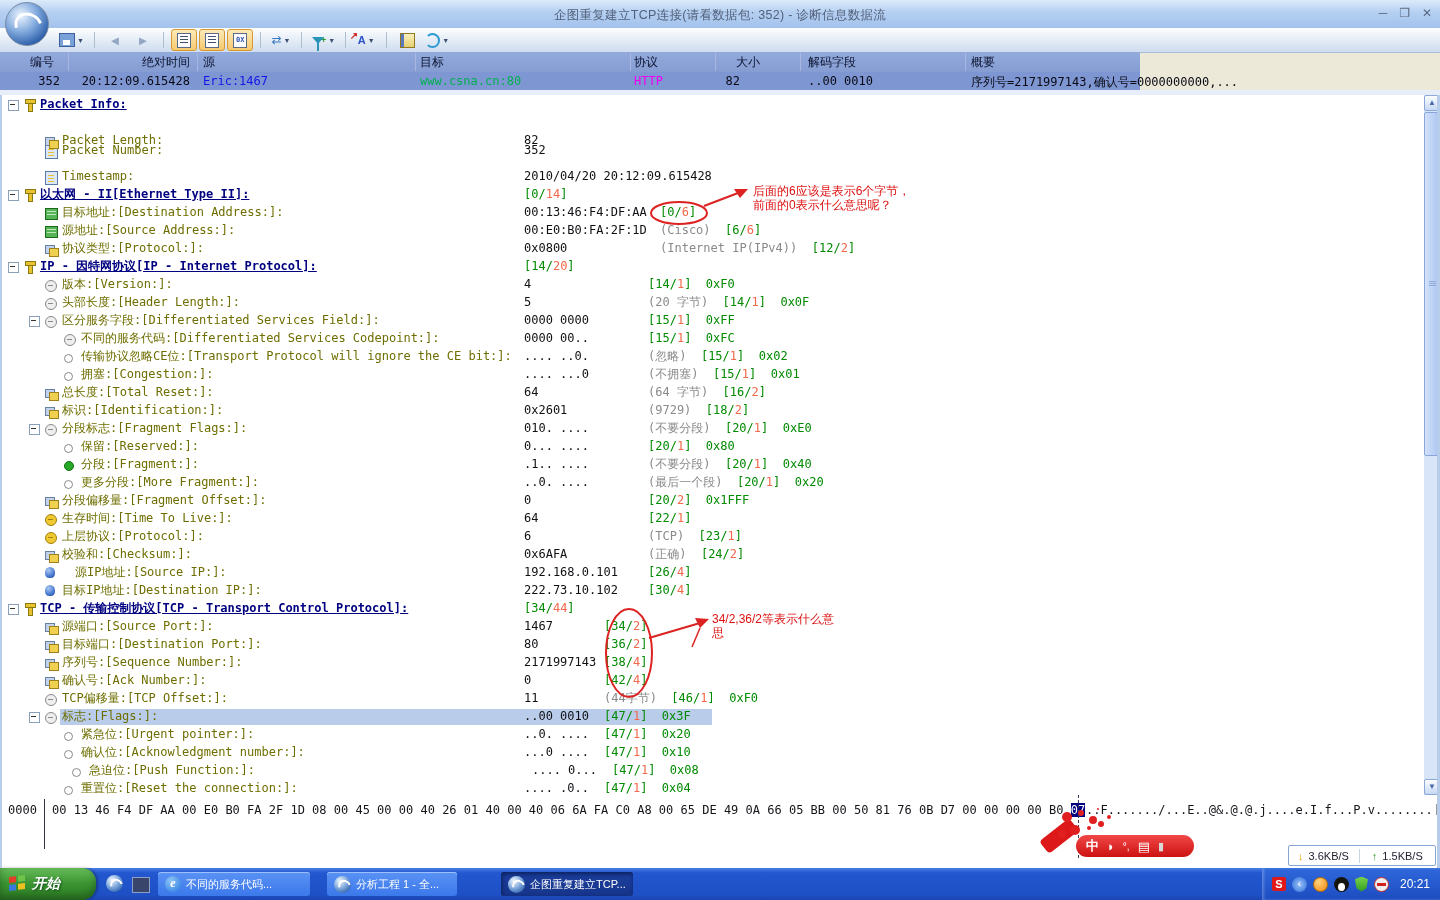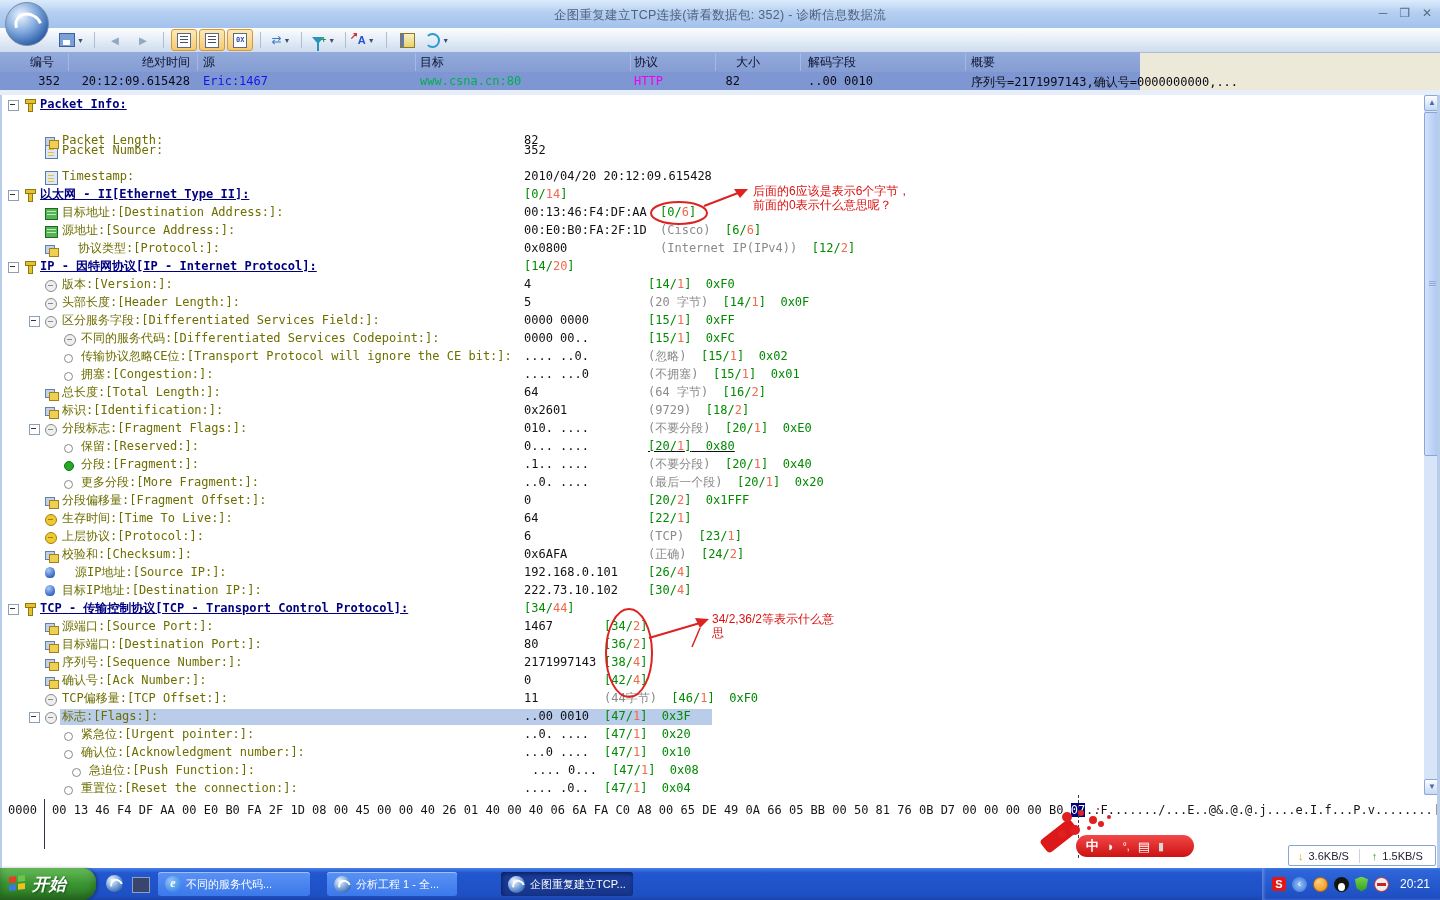--- a/index.html
+++ b/index.html
@@ -95,21 +95,21 @@
   #imebar{position:absolute;left:30px;top:29px;width:118px;height:22px;background:linear-gradient(#f24848,#cc1212);border-radius:11px;color:#fff;display:flex;align-items:center;gap:8px;padding:0 10px;font-size:13px;box-sizing:border-box;}
   #imebar .sm{font-size:10px;}
   #imebar .gr{color:#d8d8d8;font-size:11px;}
   
   #spd{left:1288px;top:845px;width:148px;height:21px;background:#fff;border:1px solid #86a7d4;border-radius:2px;display:flex;align-items:center;font-size:11px;color:#223;box-sizing:border-box;}
   #spd .dn{color:#f0a000;margin:0 5px 0 9px;font-weight:bold;}
   #spd .up{color:#22a020;margin:0 5px 0 12px;font-weight:bold;}
   #spd .dvd{width:1px;height:14px;background:#c8d4e6;margin-left:10px;}
   
   #taskbar{left:0;top:868px;width:1440px;height:32px;background:linear-gradient(#4a80e8,#2257cf 15%,#1e4fc4 85%,#1a45b0);}
-  #start{position:absolute;left:0;top:0;width:96px;height:32px;background:linear-gradient(#66bb59,#3a9431 50%,#2e8125);border-radius:0 14px 14px 0;color:#fff;font-style:italic;font-weight:bold;font-size:17px;display:flex;align-items:center;padding-left:32px;box-sizing:border-box;text-shadow:1px 1px 2px #14501a;box-shadow:inset 0 -5px 9px rgba(0,0,0,.28),2px 0 3px rgba(0,0,0,.3);}
+  #start{position:absolute;left:0;top:0;width:96px;height:32px;background:linear-gradient(#66bb59,#3a9431 50%,#2e8125);border-radius:0 14px 14px 0;color:#fff;font-style:italic;font-weight:bold;font-size:14px;display:flex;align-items:center;padding-left:32px;box-sizing:border-box;text-shadow:1px 1px 2px #14501a;box-shadow:inset 0 -5px 9px rgba(0,0,0,.28),2px 0 3px rgba(0,0,0,.3);}
   #flag{position:absolute;left:9px;top:8px;width:16px;height:15px;transform:skewY(-8deg);display:grid;grid-template-columns:7px 7px;grid-template-rows:6px 6px;gap:2px;}
   #flag i{display:block;}
   #ql{position:absolute;left:106px;top:7px;display:flex;gap:9px;}
   .ic-cola{width:17px;height:17px;border-radius:50%;background:radial-gradient(circle at 35% 30%,#f2f8ff,#7fa8dc 45%,#2a5ca8 85%);position:relative;}
   .ic-cola::after{content:"";position:absolute;left:4px;top:4px;width:9px;height:8px;border:2px solid #fff;border-right-color:transparent;border-bottom-color:transparent;border-radius:50%;transform:rotate(28deg);}
   .ic-app{width:16px;height:14px;margin-top:2px;background:#39456b;border:1px solid #8fa0c8;}
   .ic-ie{width:16px;height:16px;border-radius:50%;background:radial-gradient(circle at 35% 30%,#8ec4f8,#2a7ae0);color:#fff;font:italic bold 12px/15px "Liberation Serif",serif;text-align:center;}
   .tkb{position:absolute;top:4px;height:24px;border-radius:3px;background:linear-gradient(#5a92f4,#3b78ea);box-shadow:inset 0 1px 0 #9cc0ff;color:#fff;font-size:11px;display:flex;align-items:center;gap:5px;padding:0 7px;white-space:nowrap;overflow:hidden;box-sizing:border-box;}
   .tkb.active{background:linear-gradient(#1c3f9e,#16348a);box-shadow:inset 1px 2px 4px #0a1f5a;}
   #tray{position:absolute;right:0;top:0;height:32px;display:flex;align-items:center;gap:6px;padding:0 10px;background:linear-gradient(#2f68dc,#1c4cc0);box-shadow:inset 2px 0 3px rgba(255,255,255,.25);}
@@ -219,32 +219,32 @@
 <div class="abs" id="gstrip"></div>
 
 <div class="abs" id="tree">
     <div class="trow sec" style="top: 1px;"><span class="ebox" style="left: 8px;"></span><span class="ticon ti-section" style="left: 24px;"></span><span class="lbl" style="left: 40px;">Packet Info:</span></div>
     <div class="trow" style="top: 19px; margin-top: 28px;"><span class="ticon ti-doc" style="left: 45px;"></span><span class="lbl" style="left: 62px;">Packet Number:</span><span class="val">352</span></div>
     <div class="trow" style="top: 37px;"><span class="ticon ti-layers" style="left: 45px;"></span><span class="lbl" style="left: 62px;">Packet Length:</span><span class="val">82</span></div>
     <div class="trow" style="top: 73px;"><span class="ticon ti-doc" style="left: 45px;"></span><span class="lbl" style="left: 62px;">Timestamp:</span><span class="val">2010/04/20 20:12:09.615428</span></div>
     <div class="trow sec" style="top: 91px;"><span class="ebox" style="left: 8px;"></span><span class="ticon ti-section" style="left: 24px;"></span><span class="lbl" style="left: 40px;">以太网 - II[Ethernet Type II]:</span><span class="val"><span><span class="grn">[0/</span><span class="red">14</span><span class="grn">]</span></span></span></div>
     <div class="trow" style="top: 109px;"><span class="ticon ti-mac" style="left: 45px;"></span><span class="lbl" style="left: 62px;">目标地址:[Destination Address:]:</span><span class="val">00:13:46:F4:DF:AA</span><span class="ext" style="left: 660px;"><span><span class="grn">[0/</span><span class="red">6</span><span class="grn">]</span></span></span></div>
     <div class="trow" style="top: 127px;"><span class="ticon ti-mac" style="left: 45px;"></span><span class="lbl" style="left: 62px;">源地址:[Source Address:]:</span><span class="val">00:E0:B0:FA:2F:1D</span><span class="ext" style="left: 660px;"><span class="gray">(Cisco)</span><span>  </span><span><span class="grn">[6/</span><span class="red">6</span><span class="grn">]</span></span></span></div>
-    <div class="trow" style="top: 145px;"><span class="ticon ti-layers" style="left: 45px;"></span><span class="lbl" style="left: 78px;">协议类型:[Protocol:]:</span><span class="val">0x0800</span><span class="ext" style="left: 660px;"><span class="gray">(Internet IP(IPv4))</span><span>  </span><span><span class="grn">[12/</span><span class="red">2</span><span class="grn">]</span></span></span></div>
+    <div class="trow" style="top: 145px;"><span class="ticon ti-layers" style="left: 45px;"></span><span class="lbl" style="left: 62px;">协议类型:[Protocol:]:</span><span class="val">0x0800</span><span class="ext" style="left: 660px;"><span class="gray">(Internet IP(IPv4))</span><span>  </span><span><span class="grn">[12/</span><span class="red">2</span><span class="grn">]</span></span></span></div>
     <div class="trow sec" style="top: 163px;"><span class="ebox" style="left: 8px;"></span><span class="ticon ti-section" style="left: 24px;"></span><span class="lbl" style="left: 40px;">IP - 因特网协议[IP - Internet Protocol]:</span><span class="val"><span><span class="grn">[14/</span><span class="red">20</span><span class="grn">]</span></span></span></div>
     <div class="trow" style="top: 181px;"><span class="ticon ti-radio" style="left: 45px;"></span><span class="lbl" style="left: 62px;">版本:[Version:]:</span><span class="val">4</span><span class="ext" style="left: 648px;"><span><span class="grn">[14/</span><span class="red">1</span><span class="grn">]</span></span><span>  </span><span class="grn">0xF0</span></span></div>
     <div class="trow" style="top: 199px;"><span class="ticon ti-radio" style="left: 45px;"></span><span class="lbl" style="left: 62px;">头部长度:[Header Length:]:</span><span class="val">5</span><span class="ext" style="left: 648px;"><span class="gray">(20 字节)</span><span>  </span><span><span class="grn">[14/</span><span class="red">1</span><span class="grn">]</span></span><span>  </span><span class="grn">0x0F</span></span></div>
     <div class="trow" style="top: 217px;"><span class="ebox" style="left: 29px;"></span><span class="ticon ti-radio" style="left: 45px;"></span><span class="lbl" style="left: 62px;">区分服务字段:[Differentiated Services Field:]:</span><span class="val">0000 0000</span><span class="ext" style="left: 648px;"><span><span class="grn">[15/</span><span class="red">1</span><span class="grn">]</span></span><span>  </span><span class="grn">0xFF</span></span></div>
     <div class="trow" style="top: 235px;"><span class="ticon ti-radio" style="left: 64px;"></span><span class="lbl" style="left: 81px;">不同的服务代码:[Differentiated Services Codepoint:]:</span><span class="val">0000 00..</span><span class="ext" style="left: 648px;"><span><span class="grn">[15/</span><span class="red">1</span><span class="grn">]</span></span><span>  </span><span class="grn">0xFC</span></span></div>
     <div class="trow" style="top: 253px;"><span class="ticon ti-circle" style="left: 64px;"></span><span class="lbl" style="left: 81px;">传输协议忽略CE位:[Transport Protocol will ignore the CE bit:]:</span><span class="val">.... ..0.</span><span class="ext" style="left: 648px;"><span class="gray">(忽略)</span><span>  </span><span><span class="grn">[15/</span><span class="red">1</span><span class="grn">]</span></span><span>  </span><span class="grn">0x02</span></span></div>
     <div class="trow" style="top: 271px;"><span class="ticon ti-circle" style="left: 64px;"></span><span class="lbl" style="left: 81px;">拥塞:[Congestion:]:</span><span class="val">.... ...0</span><span class="ext" style="left: 648px;"><span class="gray">(不拥塞)</span><span>  </span><span><span class="grn">[15/</span><span class="red">1</span><span class="grn">]</span></span><span>  </span><span class="grn">0x01</span></span></div>
-    <div class="trow" style="top: 289px;"><span class="ticon ti-layers" style="left: 45px;"></span><span class="lbl" style="left: 62px;">总长度:[Total Length:]:</span><span class="val">64</span><span class="ext" style="left: 648px;"><span class="gray">(64 字节)</span><span>  </span><span><span class="grn">[16/</span><span class="red">2</span><span class="grn">]</span></span></span></div>
+    <div class="trow" style="top: 289px;"><span class="ticon ti-layers" style="left: 45px;"></span><span class="lbl" style="left: 62px;">总长度:[Total Reset:]:</span><span class="val">64</span><span class="ext" style="left: 648px;"><span class="gray">(64 字节)</span><span>  </span><span><span class="grn">[16/</span><span class="red">2</span><span class="grn">]</span></span></span></div>
     <div class="trow" style="top: 307px;"><span class="ticon ti-layers" style="left: 45px;"></span><span class="lbl" style="left: 62px;">标识:[Identification:]:</span><span class="val">0x2601</span><span class="ext" style="left: 648px;"><span class="gray">(9729)</span><span>  </span><span><span class="grn">[18/</span><span class="red">2</span><span class="grn">]</span></span></span></div>
     <div class="trow" style="top: 325px;"><span class="ebox" style="left: 29px;"></span><span class="ticon ti-radio" style="left: 45px;"></span><span class="lbl" style="left: 62px;">分段标志:[Fragment Flags:]:</span><span class="val">010. ....</span><span class="ext" style="left: 648px;"><span class="gray">(不要分段)</span><span>  </span><span><span class="grn">[20/</span><span class="red">1</span><span class="grn">]</span></span><span>  </span><span class="grn">0xE0</span></span></div>
-    <div class="trow" style="top: 343px;"><span class="ticon ti-circle" style="left: 64px;"></span><span class="lbl" style="left: 81px;">保留:[Reserved:]:</span><span class="val">0... ....</span><span class="ext" style="left: 648px; text-decoration: underline;"><span><span class="grn">[20/</span><span class="red">1</span><span class="grn">]</span></span><span>  </span><span class="grn">0x80</span></span></div>
+    <div class="trow" style="top: 343px;"><span class="ticon ti-circle" style="left: 64px;"></span><span class="lbl" style="left: 81px;">保留:[Reserved:]:</span><span class="val">0... ....</span><span class="ext" style="left: 648px;"><span><span class="grn">[20/</span><span class="red">1</span><span class="grn">]</span></span><span>  </span><span class="grn">0x80</span></span></div>
     <div class="trow" style="top: 361px;"><span class="ticon ti-green" style="left: 64px;"></span><span class="lbl" style="left: 81px;">分段:[Fragment:]:</span><span class="val">.1.. ....</span><span class="ext" style="left: 648px;"><span class="gray">(不要分段)</span><span>  </span><span><span class="grn">[20/</span><span class="red">1</span><span class="grn">]</span></span><span>  </span><span class="grn">0x40</span></span></div>
     <div class="trow" style="top: 379px;"><span class="ticon ti-circle" style="left: 64px;"></span><span class="lbl" style="left: 81px;">更多分段:[More Fragment:]:</span><span class="val">..0. ....</span><span class="ext" style="left: 648px;"><span class="gray">(最后一个段)</span><span>  </span><span><span class="grn">[20/</span><span class="red">1</span><span class="grn">]</span></span><span>  </span><span class="grn">0x20</span></span></div>
     <div class="trow" style="top: 397px;"><span class="ticon ti-layers" style="left: 45px;"></span><span class="lbl" style="left: 62px;">分段偏移量:[Fragment Offset:]:</span><span class="val">0</span><span class="ext" style="left: 648px;"><span><span class="grn">[20/</span><span class="red">2</span><span class="grn">]</span></span><span>  </span><span class="grn">0x1FFF</span></span></div>
     <div class="trow" style="top: 415px;"><span class="ticon ti-yellow" style="left: 45px;"></span><span class="lbl" style="left: 62px;">生存时间:[Time To Live:]:</span><span class="val">64</span><span class="ext" style="left: 648px;"><span><span class="grn">[22/</span><span class="red">1</span><span class="grn">]</span></span></span></div>
     <div class="trow" style="top: 433px;"><span class="ticon ti-yellow" style="left: 45px;"></span><span class="lbl" style="left: 62px;">上层协议:[Protocol:]:</span><span class="val">6</span><span class="ext" style="left: 648px;"><span class="gray">(TCP)</span><span>  </span><span><span class="grn">[23/</span><span class="red">1</span><span class="grn">]</span></span></span></div>
     <div class="trow" style="top: 451px;"><span class="ticon ti-layers" style="left: 45px;"></span><span class="lbl" style="left: 62px;">校验和:[Checksum:]:</span><span class="val">0x6AFA</span><span class="ext" style="left: 648px;"><span class="gray">(正确)</span><span>  </span><span><span class="grn">[24/</span><span class="red">2</span><span class="grn">]</span></span></span></div>
     <div class="trow" style="top: 469px;"><span class="ticon ti-ip" style="left: 45px;"></span><span class="lbl" style="left: 62px; margin-left: 13px;">源IP地址:[Source IP:]:</span><span class="val">192.168.0.101</span><span class="ext" style="left: 648px;"><span><span class="grn">[26/</span><span class="red">4</span><span class="grn">]</span></span></span></div>
     <div class="trow" style="top: 487px;"><span class="ticon ti-ip" style="left: 45px;"></span><span class="lbl" style="left: 62px;">目标IP地址:[Destination IP:]:</span><span class="val">222.73.10.102</span><span class="ext" style="left: 648px;"><span><span class="grn">[30/</span><span class="red">4</span><span class="grn">]</span></span></span></div>
     <div class="trow sec" style="top: 505px;"><span class="ebox" style="left: 8px;"></span><span class="ticon ti-section" style="left: 24px;"></span><span class="lbl" style="left: 40px;">TCP - 传输控制协议[TCP - Transport Control Protocol]:</span><span class="val"><span><span class="grn">[34/</span><span class="red">44</span><span class="grn">]</span></span></span></div>
     <div class="trow" style="top: 523px;"><span class="ticon ti-layers" style="left: 45px;"></span><span class="lbl" style="left: 62px;">源端口:[Source Port:]:</span><span class="val">1467</span><span class="ext" style="left: 604px;"><span><span class="grn">[34/</span><span class="red">2</span><span class="grn">]</span></span></span></div>

